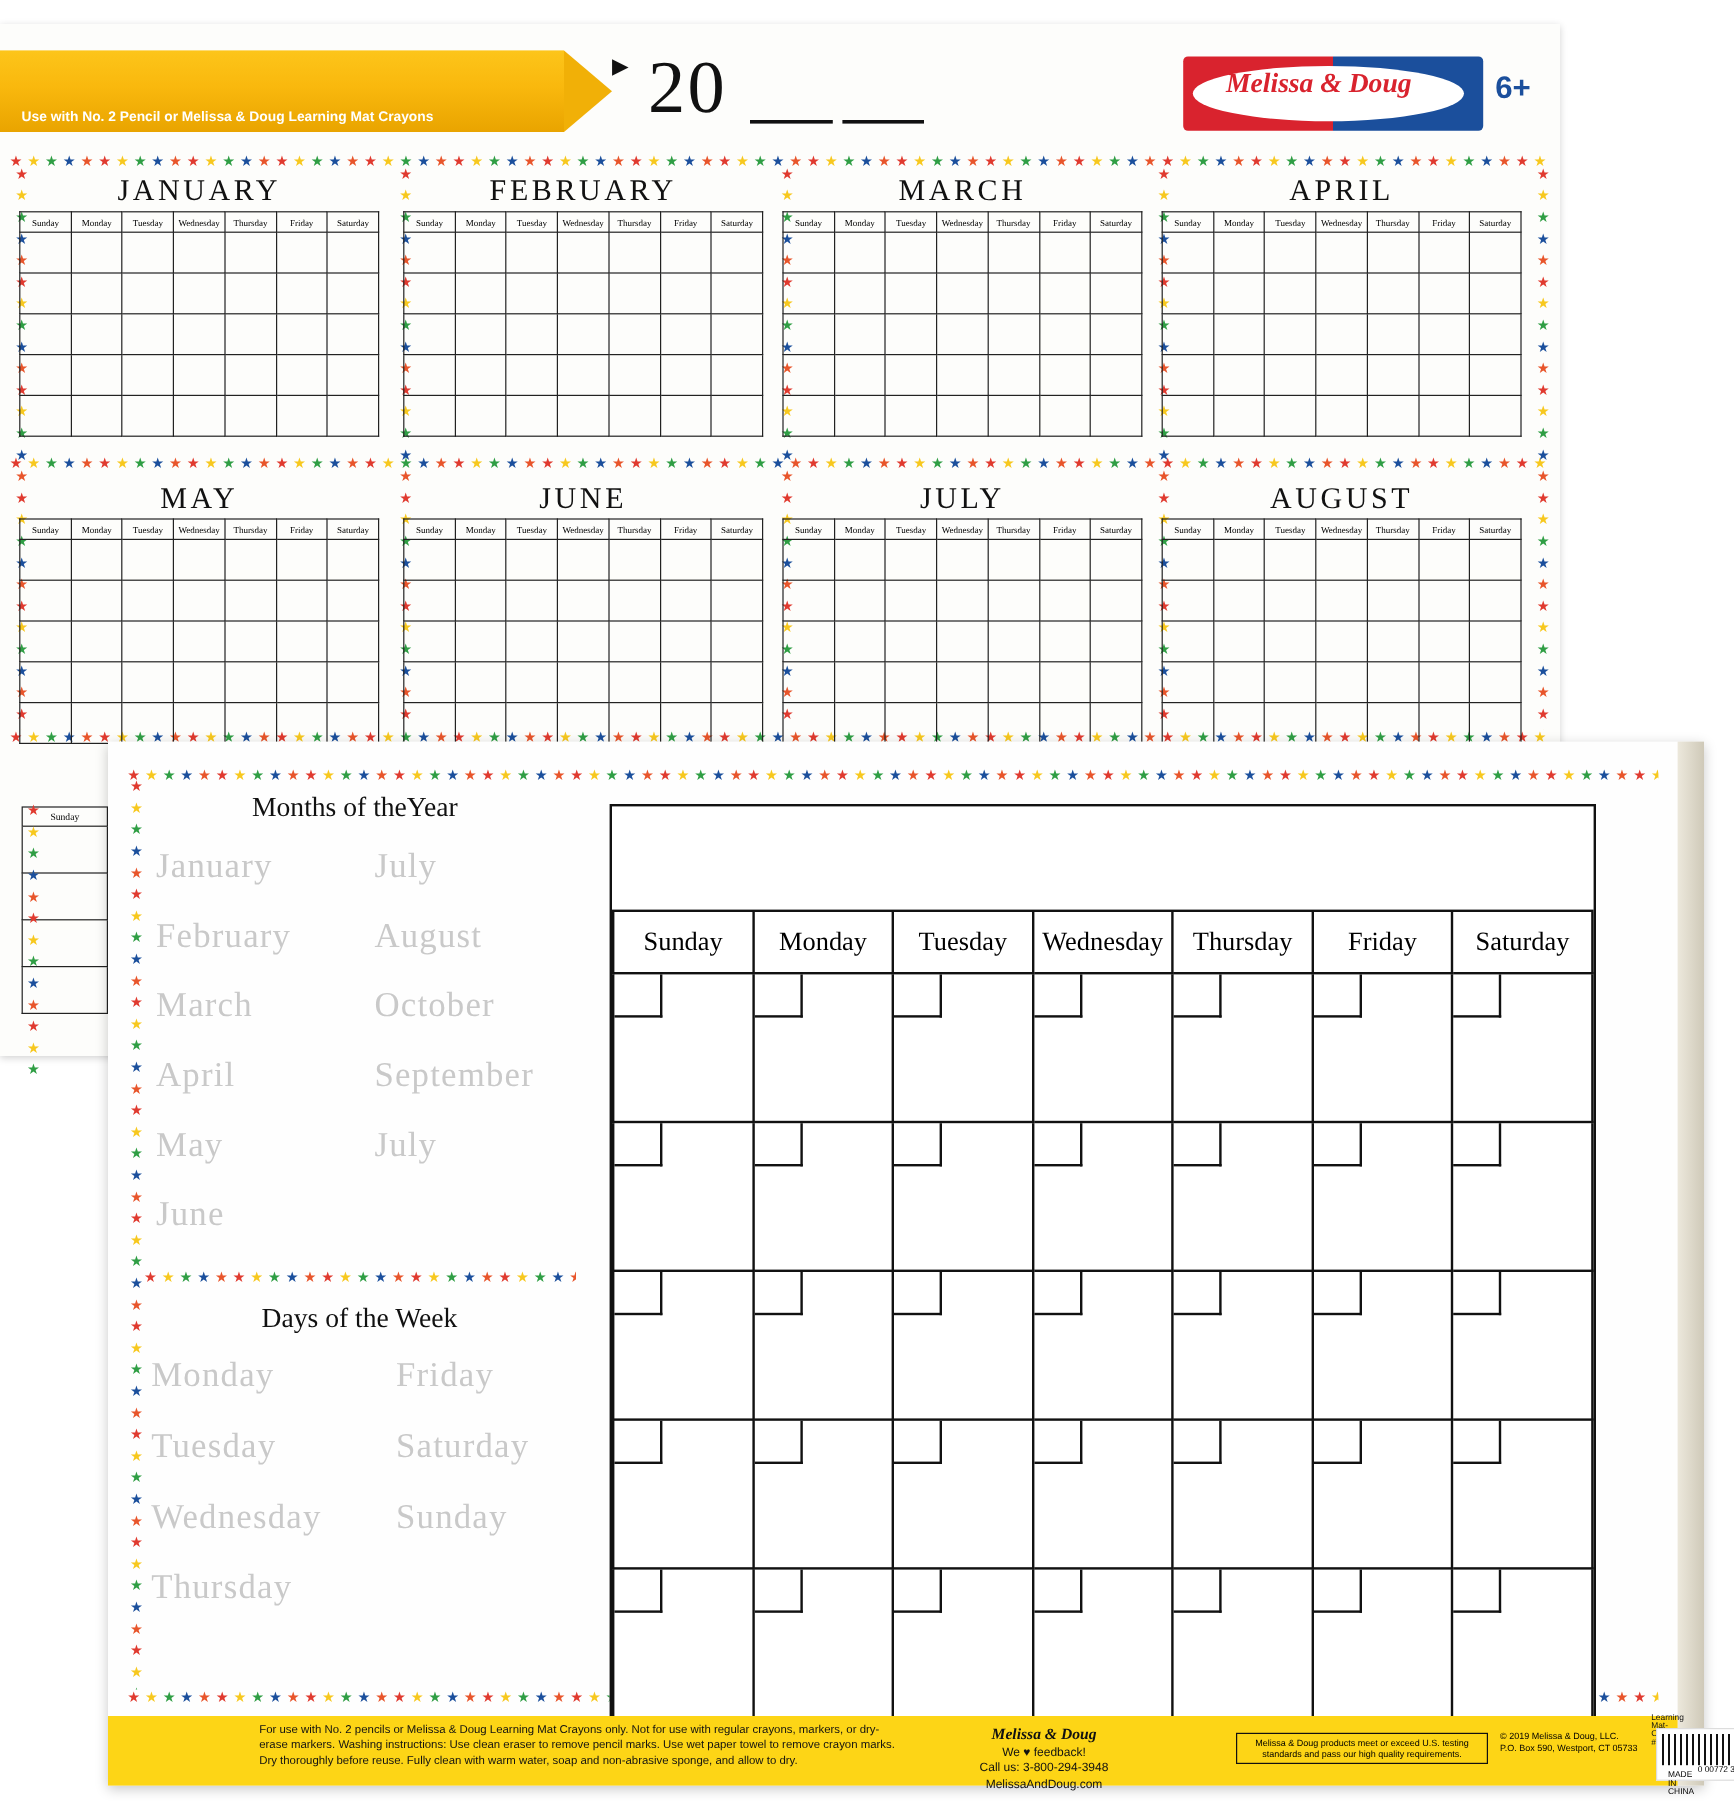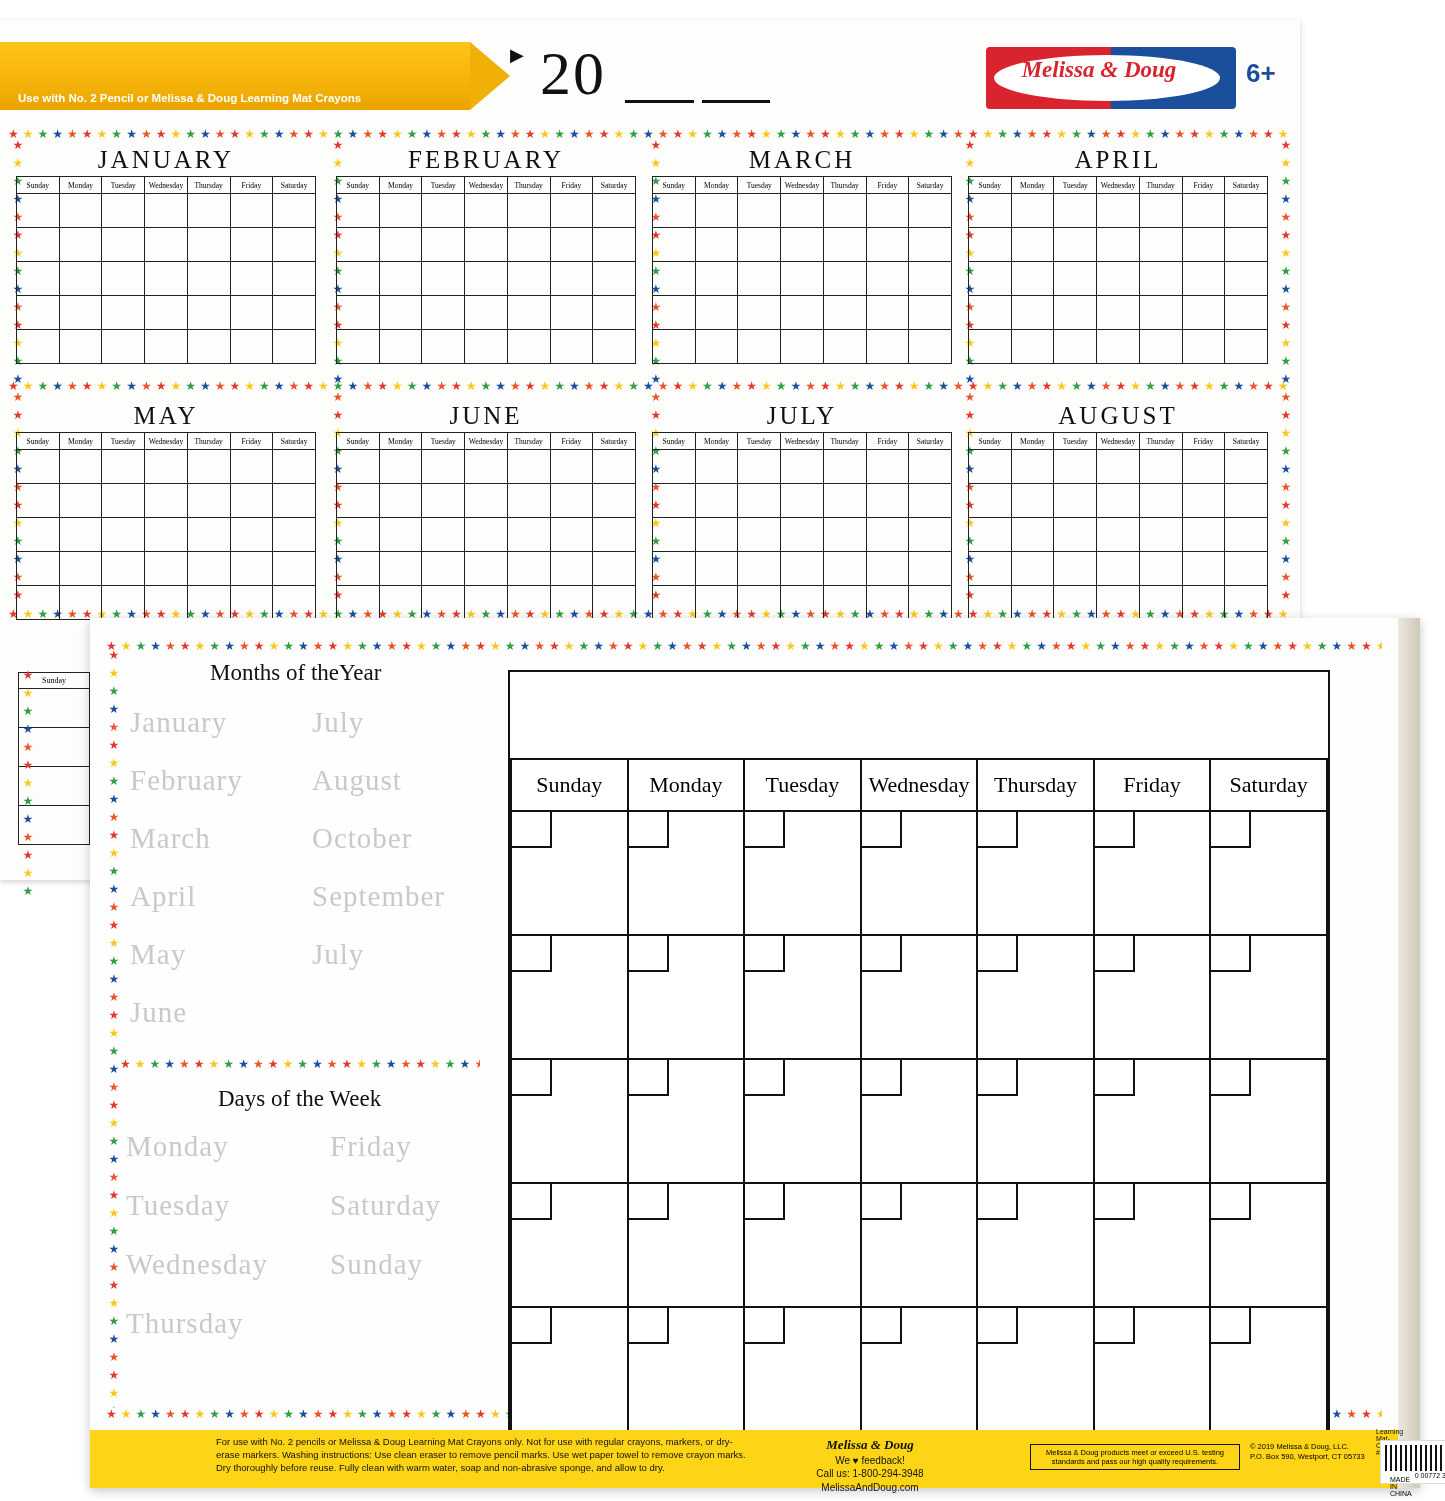--- a/index.html
+++ b/index.html
@@ -907,21 +907,21 @@
             </tr>
           </tbody>
       </table>
     </div>
 
     <div id="footer">
       <div class="foot-text" style="left:126px;top:6px;width:540px;">For use with No. 2 pencils or Melissa &amp; Doug Learning Mat Crayons only. Not for use with regular crayons, markers, or dry-erase markers. Washing instructions: Use clean eraser to remove pencil marks. Use wet paper towel to remove crayon marks. Dry thoroughly before reuse. Fully clean with warm water, soap and non-abrasive sponge, and allow to dry.</div>
       <div class="foot-center">
         <div style="font-size:13px;font-style:italic;font-weight:bold;font-family:'Liberation Serif',serif;">Melissa &amp; Doug</div>
         <div>We ♥ feedback!</div>
-        <div>Call us: 1-800-294-3948</div>
+        <div>Call us: 3-800-294-3948</div>
         <div>MelissaAndDoug.com</div>
       </div>
       <div class="foot-box">Melissa &amp; Doug products meet or exceed U.S. testing standards and pass our high quality requirements.</div>
       <div class="foot-copy">
         <div>© 2019 Melissa &amp; Doug, LLC.</div>
         <div>P.O. Box 590, Westport, CT 05733</div>
       </div>
       <div class="sku">
         <span>Learning Mat-Calendar</span>
         <span>#30226</span>

